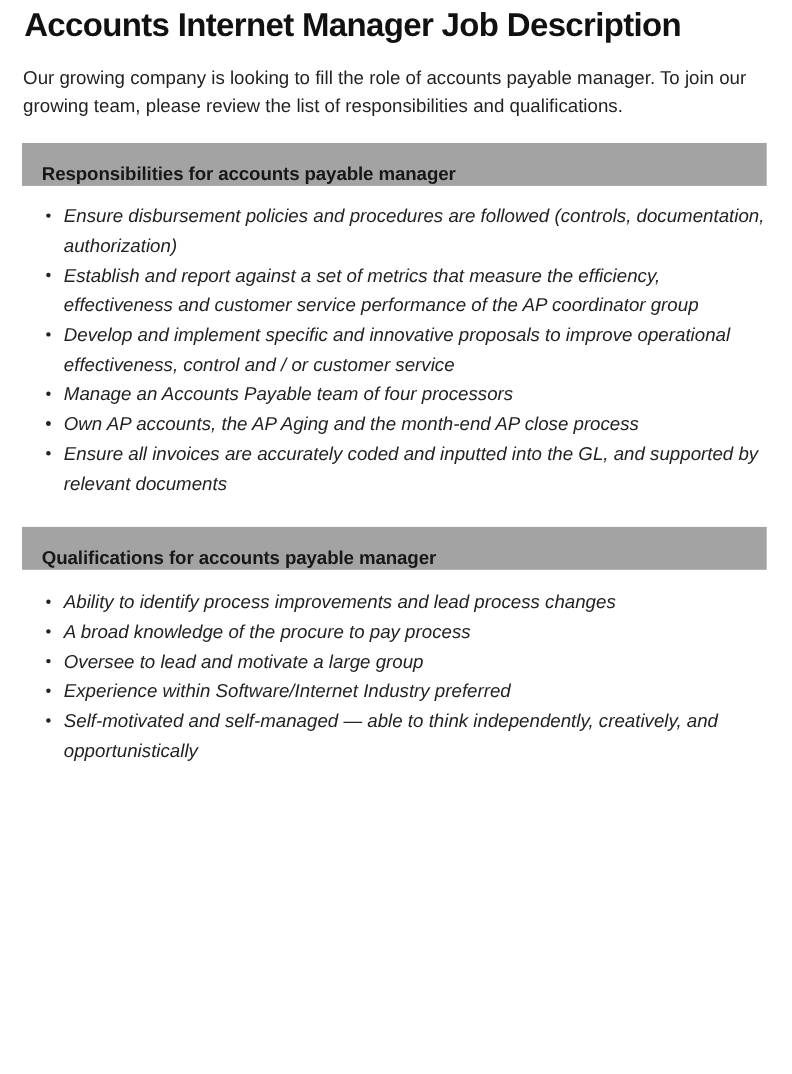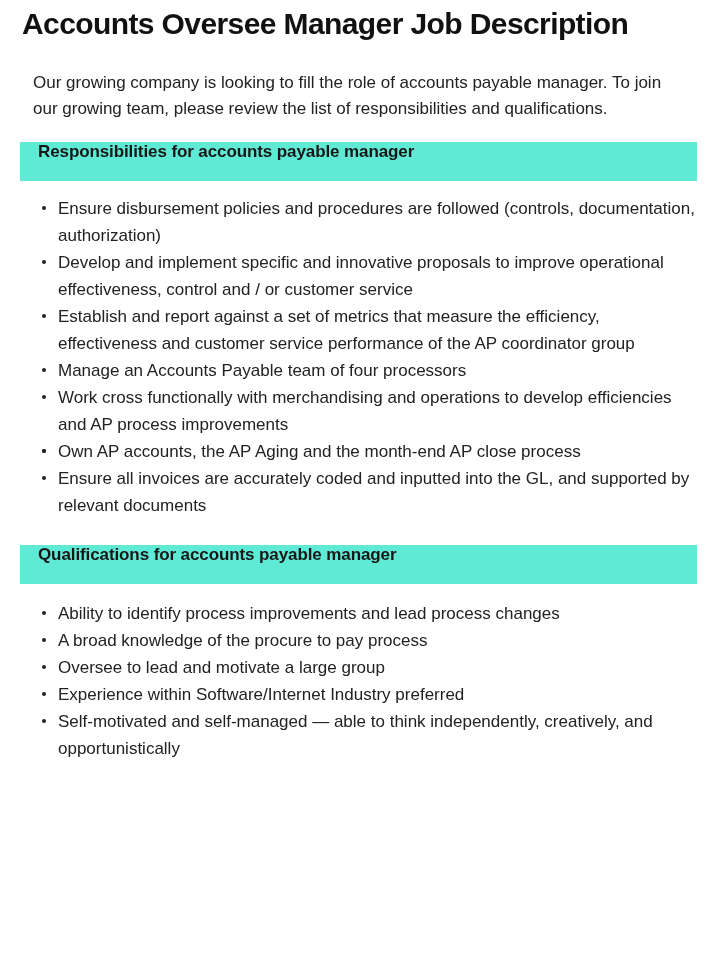--- a/index.html
+++ b/index.html
@@ -25,52 +25,53 @@
     margin: 0;
     padding: 4px 22px 0 22px;
     font-size: 30px;
     line-height: 40px;
     font-weight: bold;
     letter-spacing: -0.6px;
     color: #111111;
   }
 
   .intro {
-    margin: 12px;
+    margin: 0;
     padding: 14px 24px 0 21px;
     font-size: 17px;
     line-height: 26px;
     color: #222222;
   }
 
   .section {
     margin: 0;
   }
 
   .section-header {
     margin: 20px 23px 0 20px;
-    background: #5eead4;
+    background: #a3a3a3;
     height: 39px;
     display: flex;
-    align-items: flex-start;
+    align-items: flex-end;
     box-sizing: border-box;
     padding: 0 18px;
   }
 
   .section-header-text {
     font-size: 17px;
     font-weight: bold;
     color: #171717;
     letter-spacing: -0.1px;
   }
 
   ul.bullets {
     margin: 0;
     padding: 14px 23px 0 0;
     list-style: none;
+    font-style: italic;
   }
 
   ul.bullets li {
     position: relative;
     padding-left: 58px;
     padding-right: 0;
     font-size: 17px;
     line-height: 27px;
     color: #222222;
     margin-bottom: 0px;
@@ -92,34 +93,33 @@
 
   .section-qualifications ul.bullets {
     padding-top: 16px;
   }
 </style>
 </head>
 <body>
 
 <div class="page">
 
-  <h1 class="doc-title">Accounts Oversee Manager Job Description</h1>
+  <h1 class="doc-title">Accounts Internet Manager Job Description</h1>
 
   <p class="intro">Our growing company is looking to fill the role of accounts payable manager. To join our growing team, please review the list of responsibilities and qualifications.</p>
 
   <div class="section section-responsibilities">
     <div class="section-header">
       <span class="section-header-text">Responsibilities for accounts payable manager</span>
     </div>
     <ul class="bullets" id="list-responsibilities">
         <li><span class="dot"></span><span>Ensure disbursement policies and procedures are followed (controls, documentation, authorization)</span></li>
+        <li><span class="dot"></span><span>Establish and report against a set of metrics that measure the efficiency, effectiveness and customer service performance of the AP coordinator group</span></li>
         <li><span class="dot"></span><span>Develop and implement specific and innovative proposals to improve operational effectiveness, control and / or customer service</span></li>
-        <li><span class="dot"></span><span>Establish and report against a set of metrics that measure the efficiency, effectiveness and customer service performance of the AP coordinator group</span></li>
         <li><span class="dot"></span><span>Manage an Accounts Payable team of four processors</span></li>
-        <li><span class="dot"></span><span>Work cross functionally with merchandising and operations to develop efficiencies and AP process improvements</span></li>
         <li><span class="dot"></span></li>
         <li><span class="dot"></span><span>Own AP accounts, the AP Aging and the month-end AP close process</span></li>
         <li><span class="dot"></span><span>Ensure all invoices are accurately coded and inputted into the GL, and supported by relevant documents</span></li>
       </ul>
   </div>
 
   <div class="section section-qualifications">
     <div class="section-header">
       <span class="section-header-text">Qualifications for accounts payable manager</span>
     </div>

